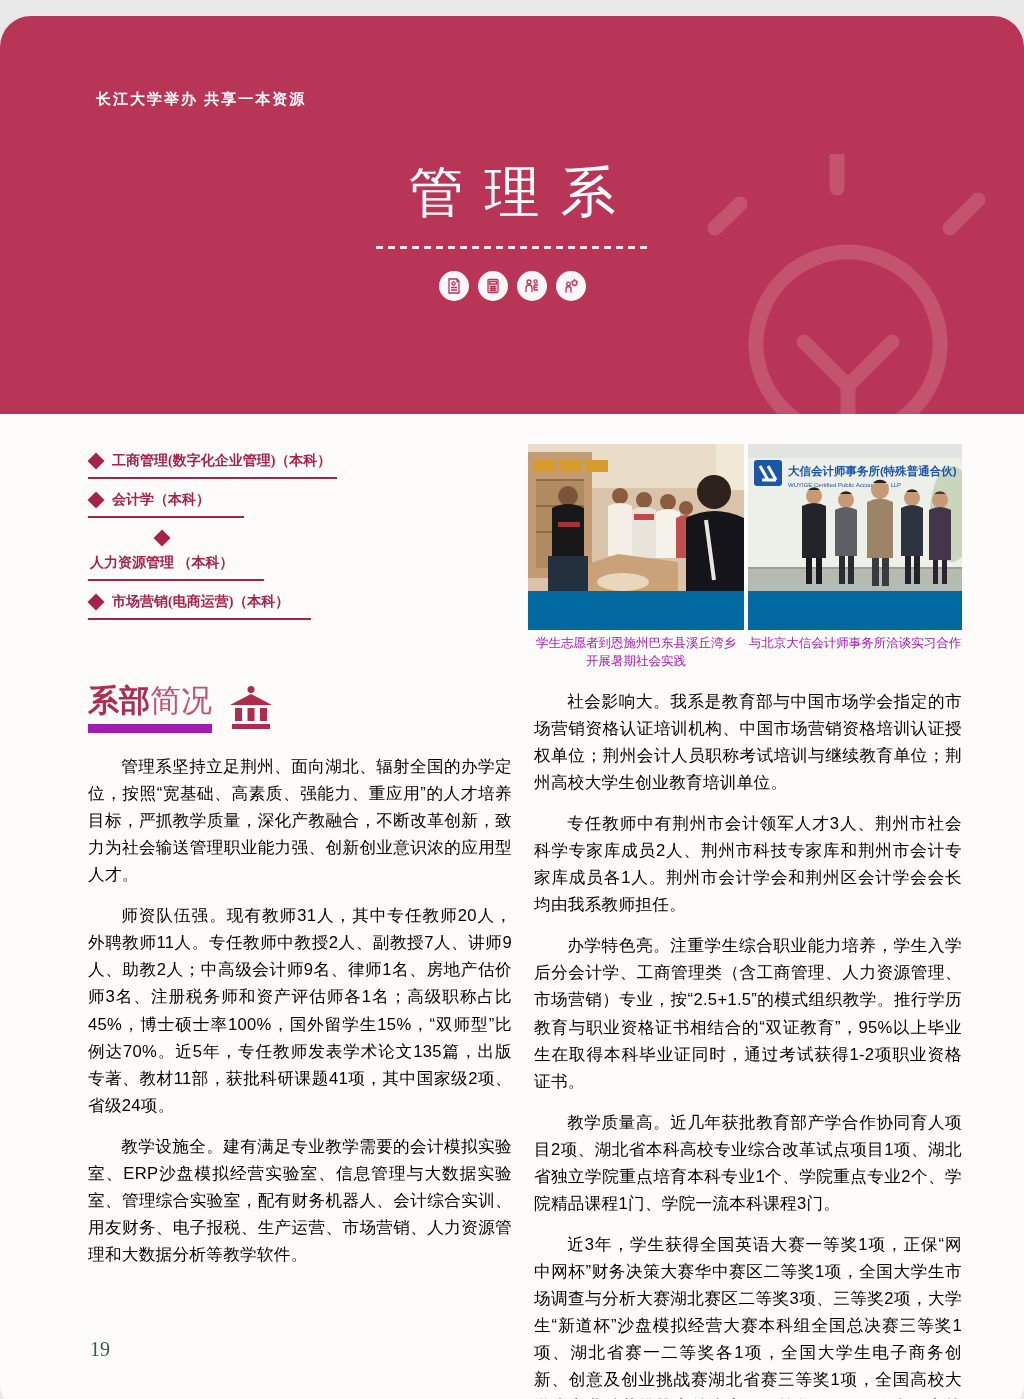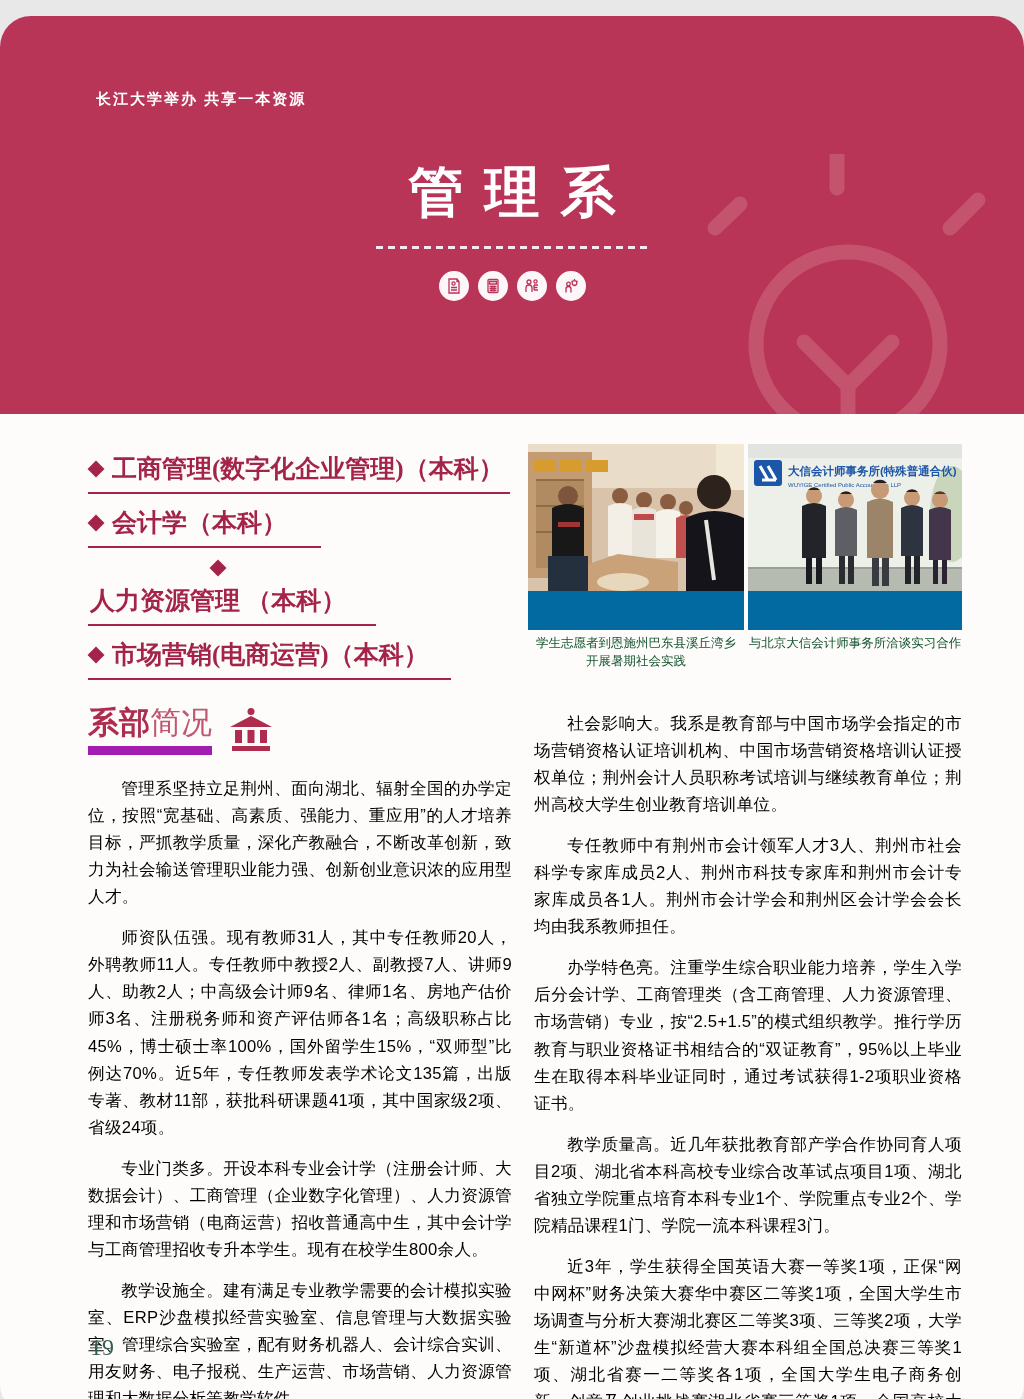--- a/index.html
+++ b/index.html
@@ -22,21 +22,21 @@
     overflow: hidden;
   }
   .badge {
     position: absolute; left: 96px; top: 74px;
     color: #ffffff; font-size: 15px; font-weight: bold;
     letter-spacing: 2px;
   }
   .banner-center { position: relative; text-align: center; padding-top: 140px; }
   .title {
     display: inline-block;
-    color: #ffffff; font-size: 55px; font-weight: 700;
+    color: #ffffff; font-size: 55px; font-weight: 400;
     letter-spacing: 0.38em; text-indent: 0.38em;
     font-family: "Liberation Sans", "DejaVu Sans", sans-serif;
   }
   .dashes {
     width: 272px; height: 3px; margin: 16px auto 0;
     background: repeating-linear-gradient(90deg, #f7e9ee 0 7px, transparent 7px 12px);
   }
   .icon-row { margin-top: 22px; display: flex; justify-content: center; gap: 9px; }
   .circle-icon {
     width: 30px; height: 30px; border-radius: 50%;
@@ -52,32 +52,32 @@
   .programs li { margin-bottom: 12px; white-space: nowrap; }
   .prog-inner {
     display: inline-flex; align-items: center; gap: 10px;
     border-bottom: 2px solid #a42449; padding: 0 6px 7px 2px;
   }
   .programs li:nth-child(2) .prog-inner { padding-right: 34px; }
   .programs li:nth-child(3) .prog-inner { padding-right: 30px; flex-direction: column; }
   .programs li:nth-child(4) .prog-inner { padding-right: 22px; justify-content: center; }
   .diamond { width: 12px; height: 12px; background: #a42449; transform: rotate(45deg); flex: none; }
   .prog-label {
-    color: #a42449; font-size: 25px; font-weight: bold;
+    color: #a42449; font-size: 14px; font-weight: bold;
     font-family: "Liberation Serif", "DejaVu Serif", serif;
   }
 
   .photos { display: flex; gap: 4px; margin-left: auto; }
   .photos figure { width: 216px; }
   .photos figure:last-child { width: 214px; }
   .photo-frame { width: 100%; height: 186px; overflow: hidden; background: #0369a1; }
   .photo-frame svg { display: block; }
   figcaption {
     margin-top: 5px; text-align: center;
-    font-size: 12.5px; line-height: 1.4; color: #14532d;
+    font-size: 12.5px; line-height: 1.4; color: #a21caf;
   }
 
   .row2 { display: flex; gap: 22px; margin-top: 14px; }
   .col-left { width: 424px; flex: none; }
   .col-right { width: 428px; flex: none; padding-top: 4px; }
 
   
   .sec-head { display: flex; align-items: flex-end; gap: 14px; margin-bottom: 20px; }
   .sec-title {
     border-bottom: 9px solid #a21caf; padding-bottom: 6px;
@@ -88,21 +88,21 @@
   .bank-icon { margin-bottom: 2px; }
 
   .body-p {
     font-size: 16.6px; line-height: 1.63; letter-spacing: 0.3px;
     color: #000000; text-align: justify; text-indent: 2em;
     margin-bottom: 14px;
   }
 
   .page-number {
     position: absolute; left: 90px; bottom: 54px;
-    font-size: 24px; color: #2f5e51;
+    font-size: 20px; color: #2f5e51;
     font-family: "Liberation Serif", "DejaVu Serif", serif;
   }
 </style>
 </head>
 <body>
 
 <div class="page">
 
   <header class="banner">
     <div class="badge">长江大学举办 共享一本资源</div>
@@ -297,21 +297,20 @@
             <circle cx="25" cy="4.5" r="3.5"></circle>
             <path d="M4 20 L25 9 L46 20 Z"></path>
             <rect x="9" y="23" width="7" height="13"></rect>
             <rect x="21.5" y="23" width="7" height="13"></rect>
             <rect x="34" y="23" width="7" height="13"></rect>
             <rect x="6" y="39" width="38" height="5"></rect>
           </svg>
         </div>
         <p class="body-p">管理系坚持立足荆州、面向湖北、辐射全国的办学定位，按照“宽基础、高素质、强能力、重应用”的人才培养目标，严抓教学质量，深化产教融合，不断改革创新，致力为社会输送管理职业能力强、创新创业意识浓的应用型人才。</p>
         <p class="body-p">师资队伍强。现有教师31人，其中专任教师20人，外聘教师11人。专任教师中教授2人、副教授7人、讲师9人、助教2人；中高级会计师9名、律师1名、房地产估价师3名、注册税务师和资产评估师各1名；高级职称占比45%，博士硕士率100%，国外留学生15%，“双师型”比例达70%。近5年，专任教师发表学术论文135篇，出版专著、教材11部，获批科研课题41项，其中国家级2项、省级24项。</p>
-        <p class="body-p">专业门类多。开设本科专业会计学（注册会计师、大数据会计）、工商管理（企业数字化管理）、人力资源管理和市场营销（电商运营）招收普通高中生，其中会计学与工商管理招收专升本学生。现有在校学生800余人。</p>
         <p class="body-p">教学设施全。建有满足专业教学需要的会计模拟实验室、ERP沙盘模拟经营实验室、信息管理与大数据实验室、管理综合实验室，配有财务机器人、会计综合实训、用友财务、电子报税、生产运营、市场营销、人力资源管理和大数据分析等教学软件。</p>
       </div>
 
       <div class="col-right">
         <p class="body-p">社会影响大。我系是教育部与中国市场学会指定的市场营销资格认证培训机构、中国市场营销资格培训认证授权单位；荆州会计人员职称考试培训与继续教育单位；荆州高校大学生创业教育培训单位。</p>
         <p class="body-p">专任教师中有荆州市会计领军人才3人、荆州市社会科学专家库成员2人、荆州市科技专家库和荆州市会计专家库成员各1人。荆州市会计学会和荆州区会计学会会长均由我系教师担任。</p>
         <p class="body-p">办学特色亮。注重学生综合职业能力培养，学生入学后分会计学、工商管理类（含工商管理、人力资源管理、市场营销）专业，按“2.5+1.5”的模式组织教学。推行学历教育与职业资格证书相结合的“双证教育”，95%以上毕业生在取得本科毕业证同时，通过考试获得1-2项职业资格证书。</p>
         <p class="body-p">教学质量高。近几年获批教育部产学合作协同育人项目2项、湖北省本科高校专业综合改革试点项目1项、湖北省独立学院重点培育本科专业1个、学院重点专业2个、学院精品课程1门、学院一流本科课程3门。</p>
         <p class="body-p">近3年，学生获得全国英语大赛一等奖1项，正保“网中网杯”财务决策大赛华中赛区二等奖1项，全国大学生市场调查与分析大赛湖北赛区二等奖3项、三等奖2项，大学生“新道杯”沙盘模拟经营大赛本科组全国总决赛三等奖1项、湖北省赛一二等奖各1项，全国大学生电子商务创新、创意及创业挑战赛湖北省赛三等奖1项，全国高校大学生商业精英挑战赛总决赛一三等奖各1项，豫湘鄂高校大学生商业精英挑战赛团队二等奖2项，湖北省大学生人力资源管理技能挑战赛团体一三等奖各1项，中国国际</p>
       </div>

